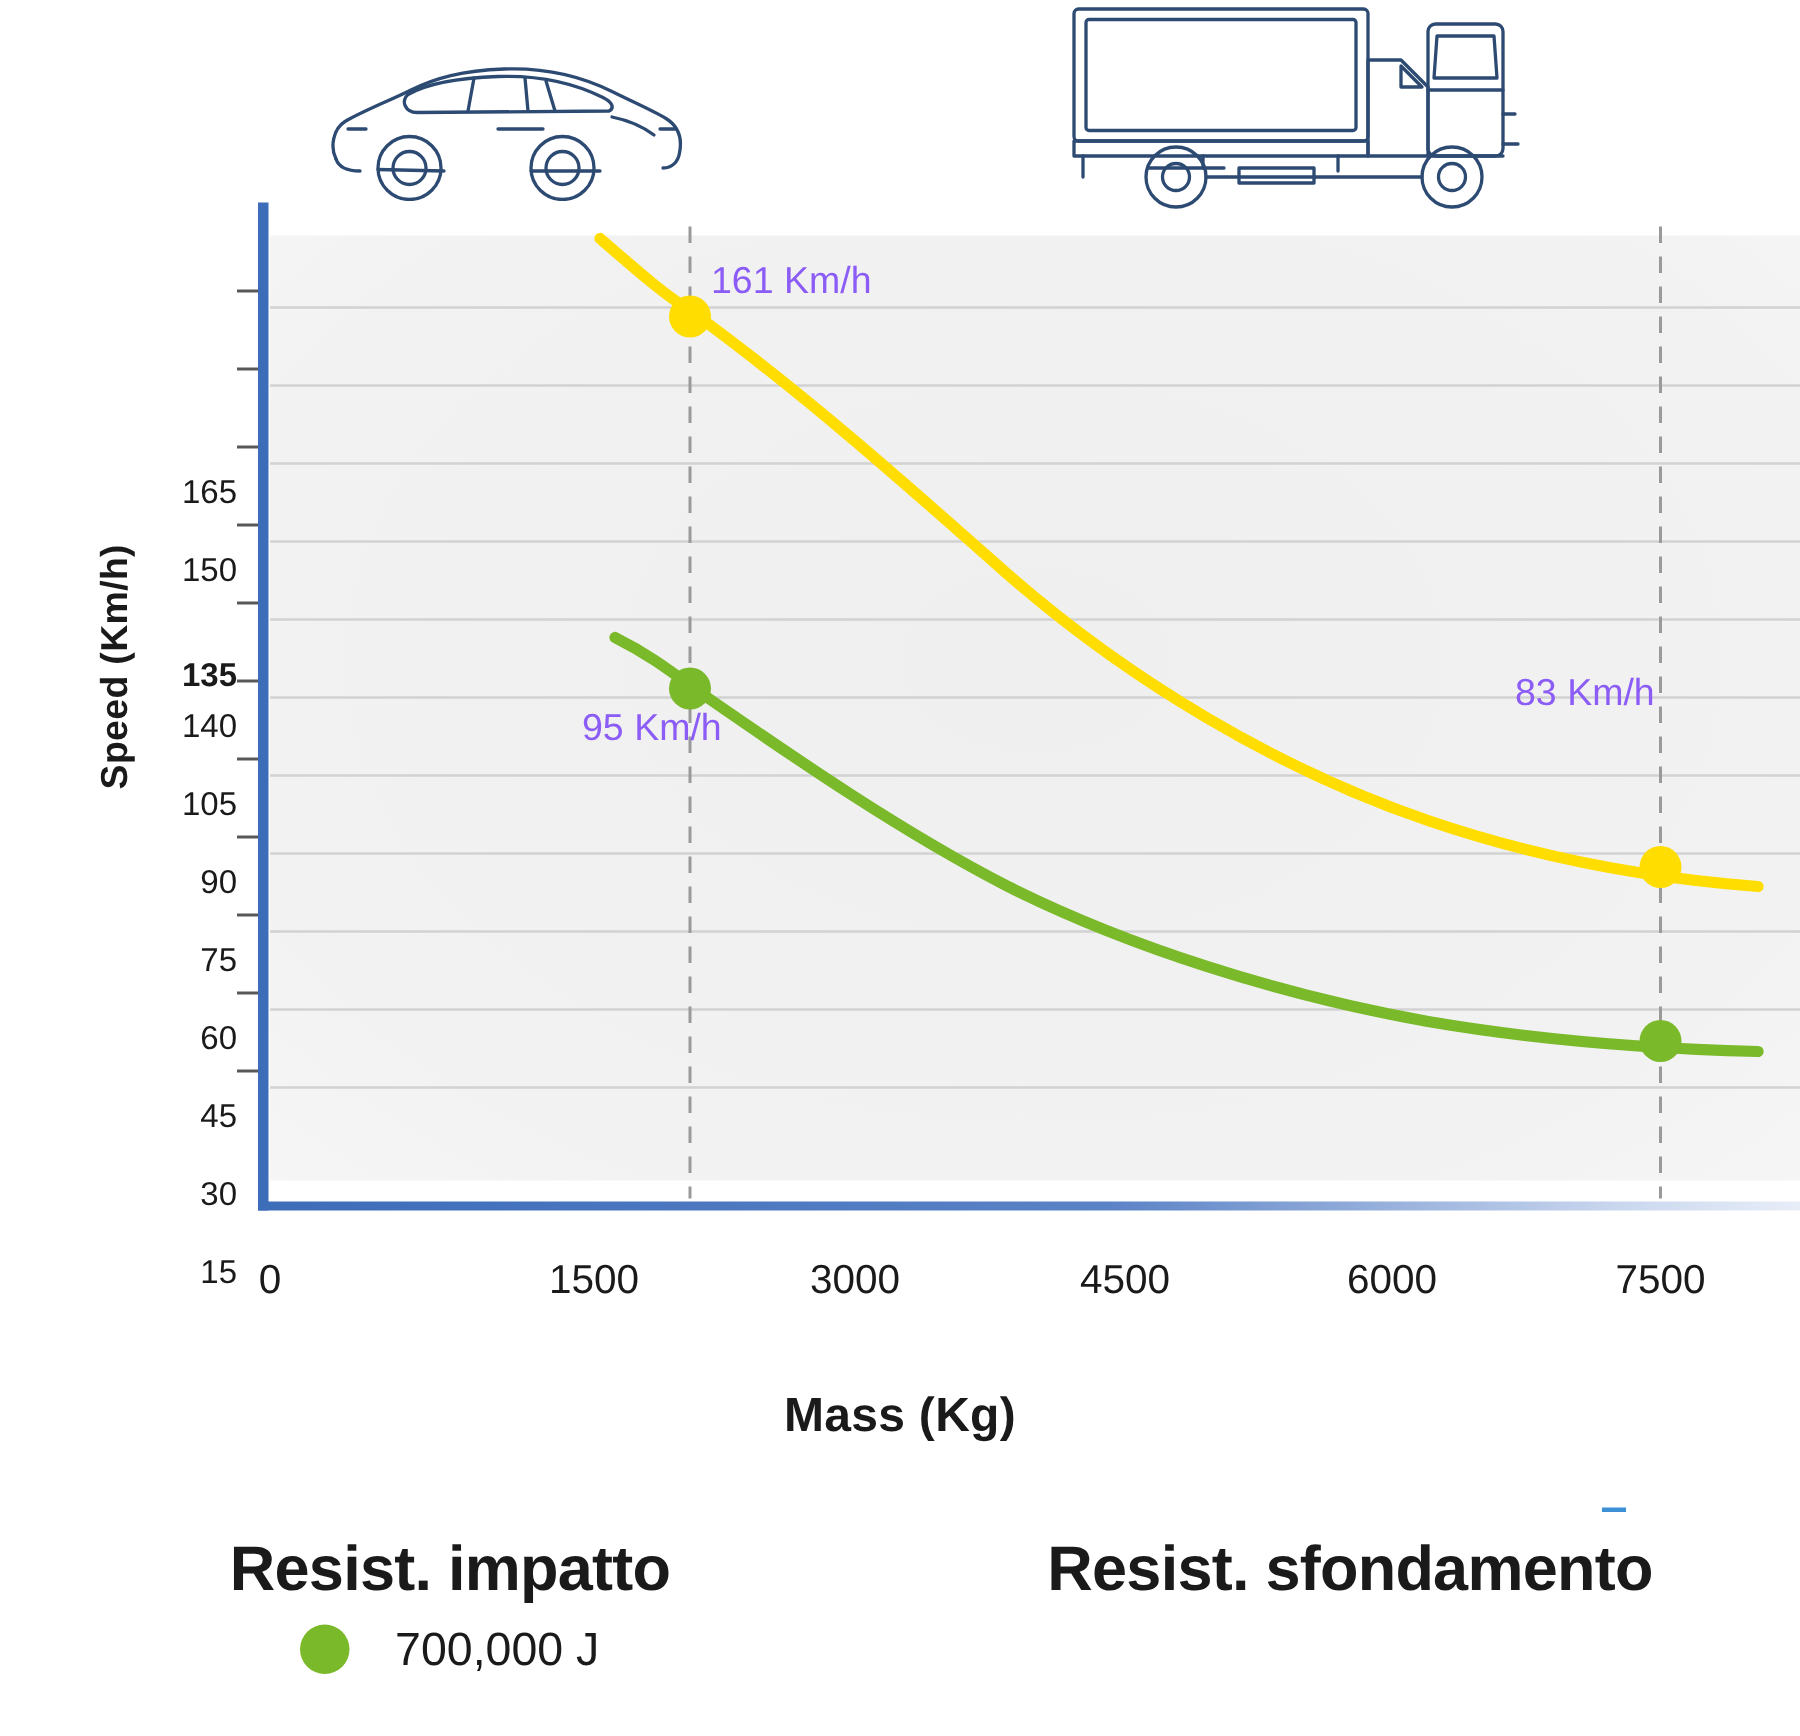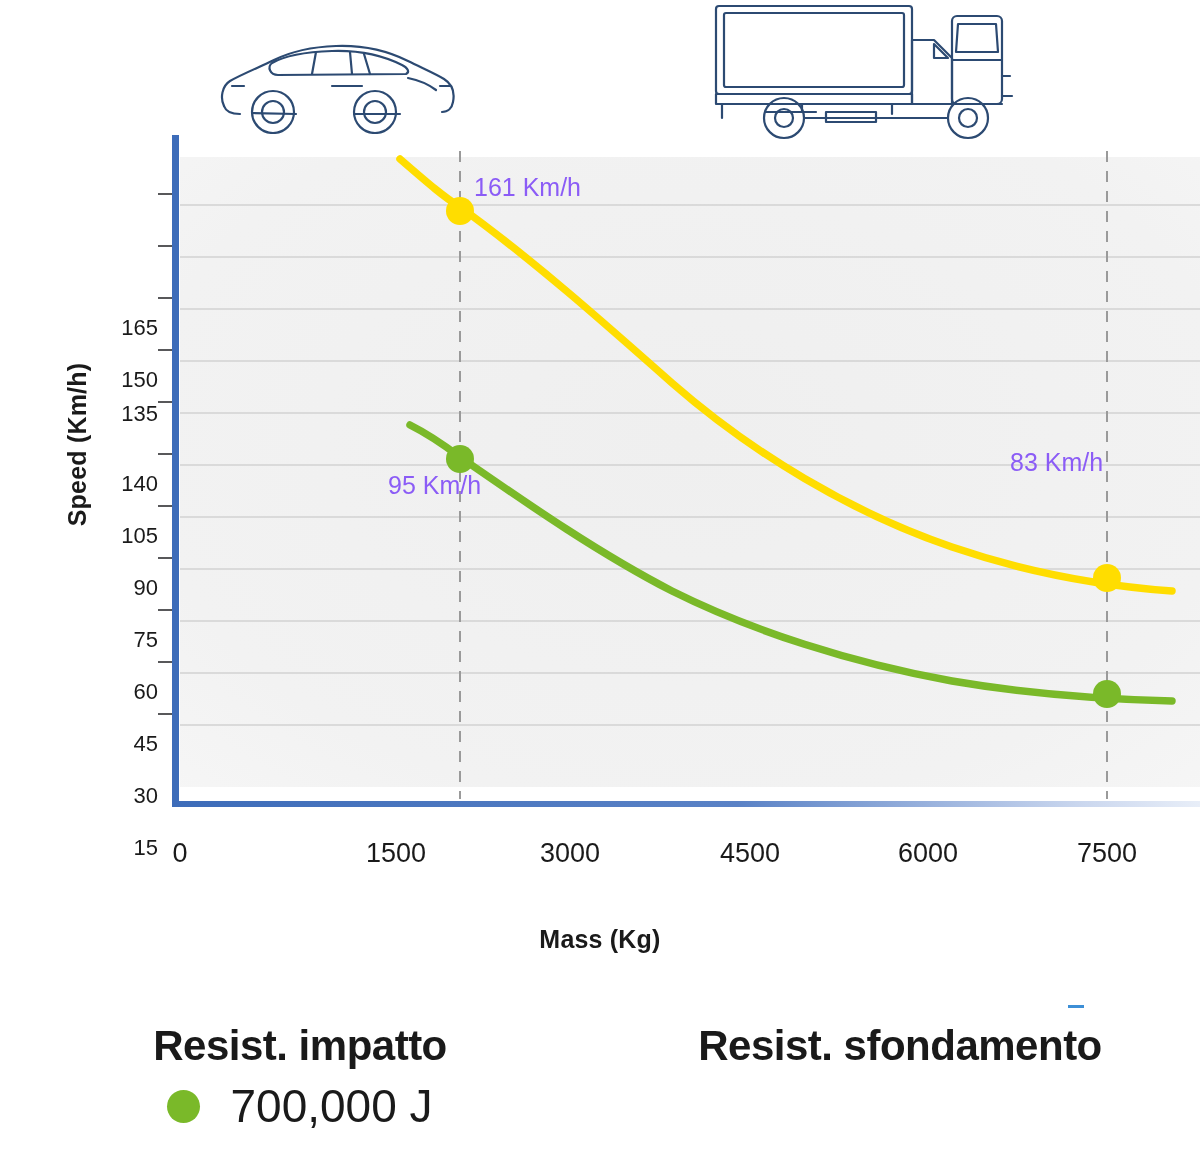--- a/index.html
+++ b/index.html
@@ -121,21 +121,21 @@
     transform: rotate(-90deg);
     transform-origin: center center;
     letter-spacing: .2px;
   }
   #x-axis-title {
     position: absolute;
     left: 0;
     top: 925px;
     width: 1200px;
     text-align: center;
-    font-size: 25px;
+    font-size: 32px;
     font-weight: bold;
     letter-spacing: .2px;
   }
 
   
   .point-label {
     position: absolute;
     font-size: 25px;
     color: #8b5cf6;
     white-space: nowrap;
@@ -167,21 +167,21 @@
     justify-content: center;
     gap: 30px;
   }
   .legend-dot {
     width: 33px;
     height: 33px;
     border-radius: 50%;
     display: inline-block;
   }
   .legend-value {
-    font-size: 46px;
+    font-size: 31px;
     line-height: 1;
   }
   #legend-tick {
     position: absolute;
     left: 1068px;
     top: 1005px;
     width: 16px;
     height: 3px;
     background: #3d8fd6;
   }
@@ -234,21 +234,21 @@
       <circle cx="262" cy="118" r="9"></circle>
       <path d="M98 118 L242 118"></path>
       <path d="M296 96 L306 96"></path>
       <path d="M296 76 L304 76"></path>
     </svg>
   </div>
 
   <div id="ylabels">
     <div class="ytick" style="top:182px;">165</div>
     <div class="ytick" style="top:234px;">150</div>
-    <div class="ytick" style="top:268px;">135</div>
+    <div class="ytick" style="top:304px;font-weight:bold;">135</div>
     <div class="ytick" style="top:338px;">140</div>
     <div class="ytick" style="top:390px;">105</div>
     <div class="ytick" style="top:442px;">90</div>
     <div class="ytick" style="top:494px;">75</div>
     <div class="ytick" style="top:546px;">60</div>
     <div class="ytick" style="top:598px;">45</div>
     <div class="ytick" style="top:650px;">30</div>
     <div class="ytick" style="top:702px;">15</div>
   </div>
 

